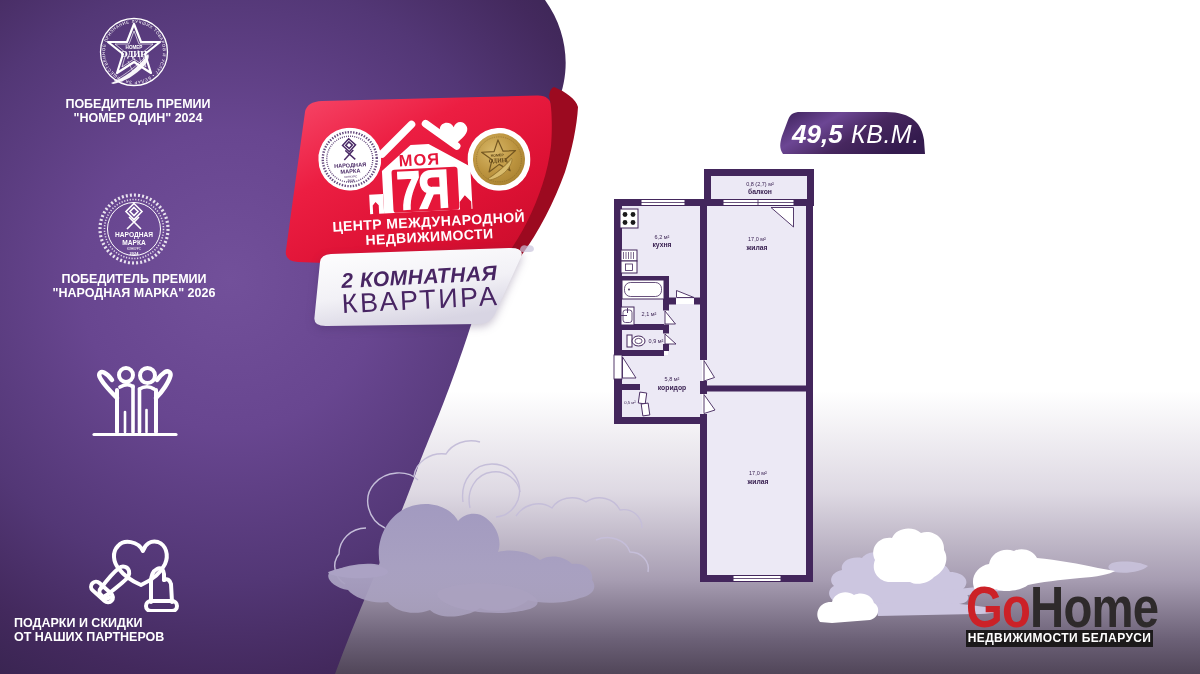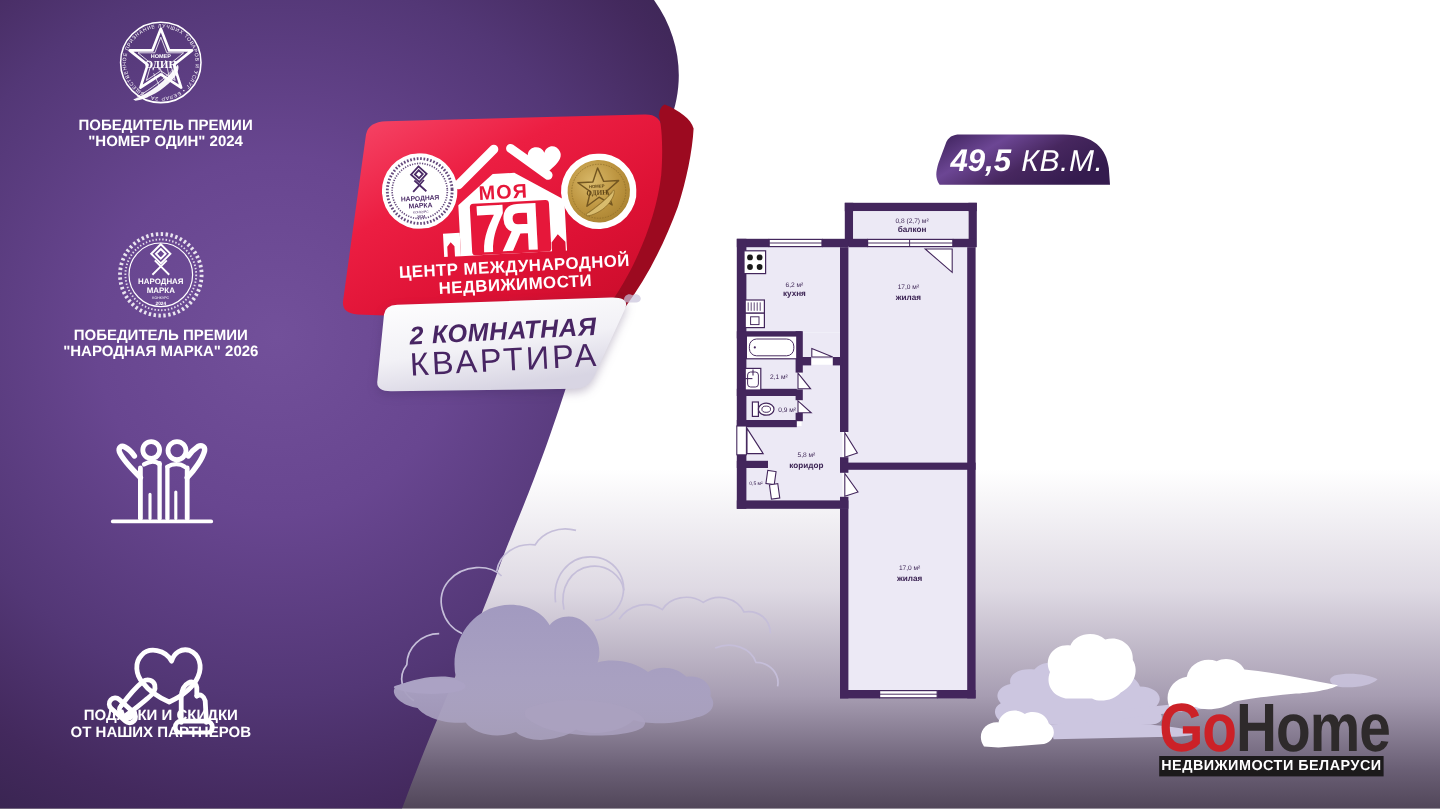--- a/index.html
+++ b/index.html
@@ -131,21 +131,21 @@
 <svg class="abs" style="left:88px;top:532px" width="100" height="80" viewBox="0 0 100 80" fill="none" stroke="#ffffff" stroke-width="4" stroke-linecap="round" stroke-linejoin="round">
   <path d="M 55,19 C 50,9 36,7 30,14 C 24,20 25,30 31,37 C 37,45 46,50 53,53 C 64,48 73,41 77,32 C 81,23 78,13 70,10 C 63,8 57,12 55,19 Z"></path>
   <path d="M 13,56 C 19,48 26,40 31,36 C 35,33 40,35 41,39 C 42,43 39,47 35,50 C 29,55 22,61 17,64"></path>
   <path d="M 13,56 C 11,58 11,61 13,63 L 15,65 C 17,67 20,67 22,65"></path>
   <rect x="1" y="55" width="26" height="10" rx="5" transform="rotate(42 14 60)"></rect>
   <path d="M 63,70 L 63,50 C 63,44 65,39 69,37 C 73,35 76,38 76,42 L 76,48"></path>
   <path d="M 76,48 C 79,46 82,48 83,52 L 84,70"></path>
   <rect x="58" y="69" width="31" height="10" rx="5"></rect>
 </svg>
 
-<div class="abs" style="left:14px;top:590px;width:240px;text-align:center;color:#fff;font-weight:bold;font-size:12.5px;line-height:13.5px;">ПОДАРКИ И СКИДКИ<br>ОТ НАШИХ ПАРТНЕРОВ</div>
+<div class="abs" style="left:14px;top:617px;width:240px;color:#fff;font-weight:bold;font-size:12.5px;line-height:13.5px;">ПОДАРКИ И СКИДКИ<br>ОТ НАШИХ ПАРТНЕРОВ</div>
 
 <div class="abs" style="left:290px;top:90px;width:300px;height:200px;transform:rotate(-3deg);transform-origin:50% 50%;">
 
   <svg class="abs" style="left:30px;top:33px" width="63" height="63" viewBox="0 0 63 63">
     <circle cx="31.5" cy="31.5" r="31.5" fill="#ffffff"></circle>
     <g fill="none" stroke="#4a2a66">
       <circle cx="31.5" cy="31.5" r="27" stroke-width="2.4" stroke-dasharray="1.4 1.4" opacity="0.85"></circle>
       <circle cx="31.5" cy="31.5" r="23" stroke-width="1.4" stroke-dasharray="1 1.1" opacity="0.85"></circle>
       <g stroke-width="1.5">
         <path d="M 31.5,11 L 38,17.5 L 31.5,24 L 25,17.5 Z"></path>

